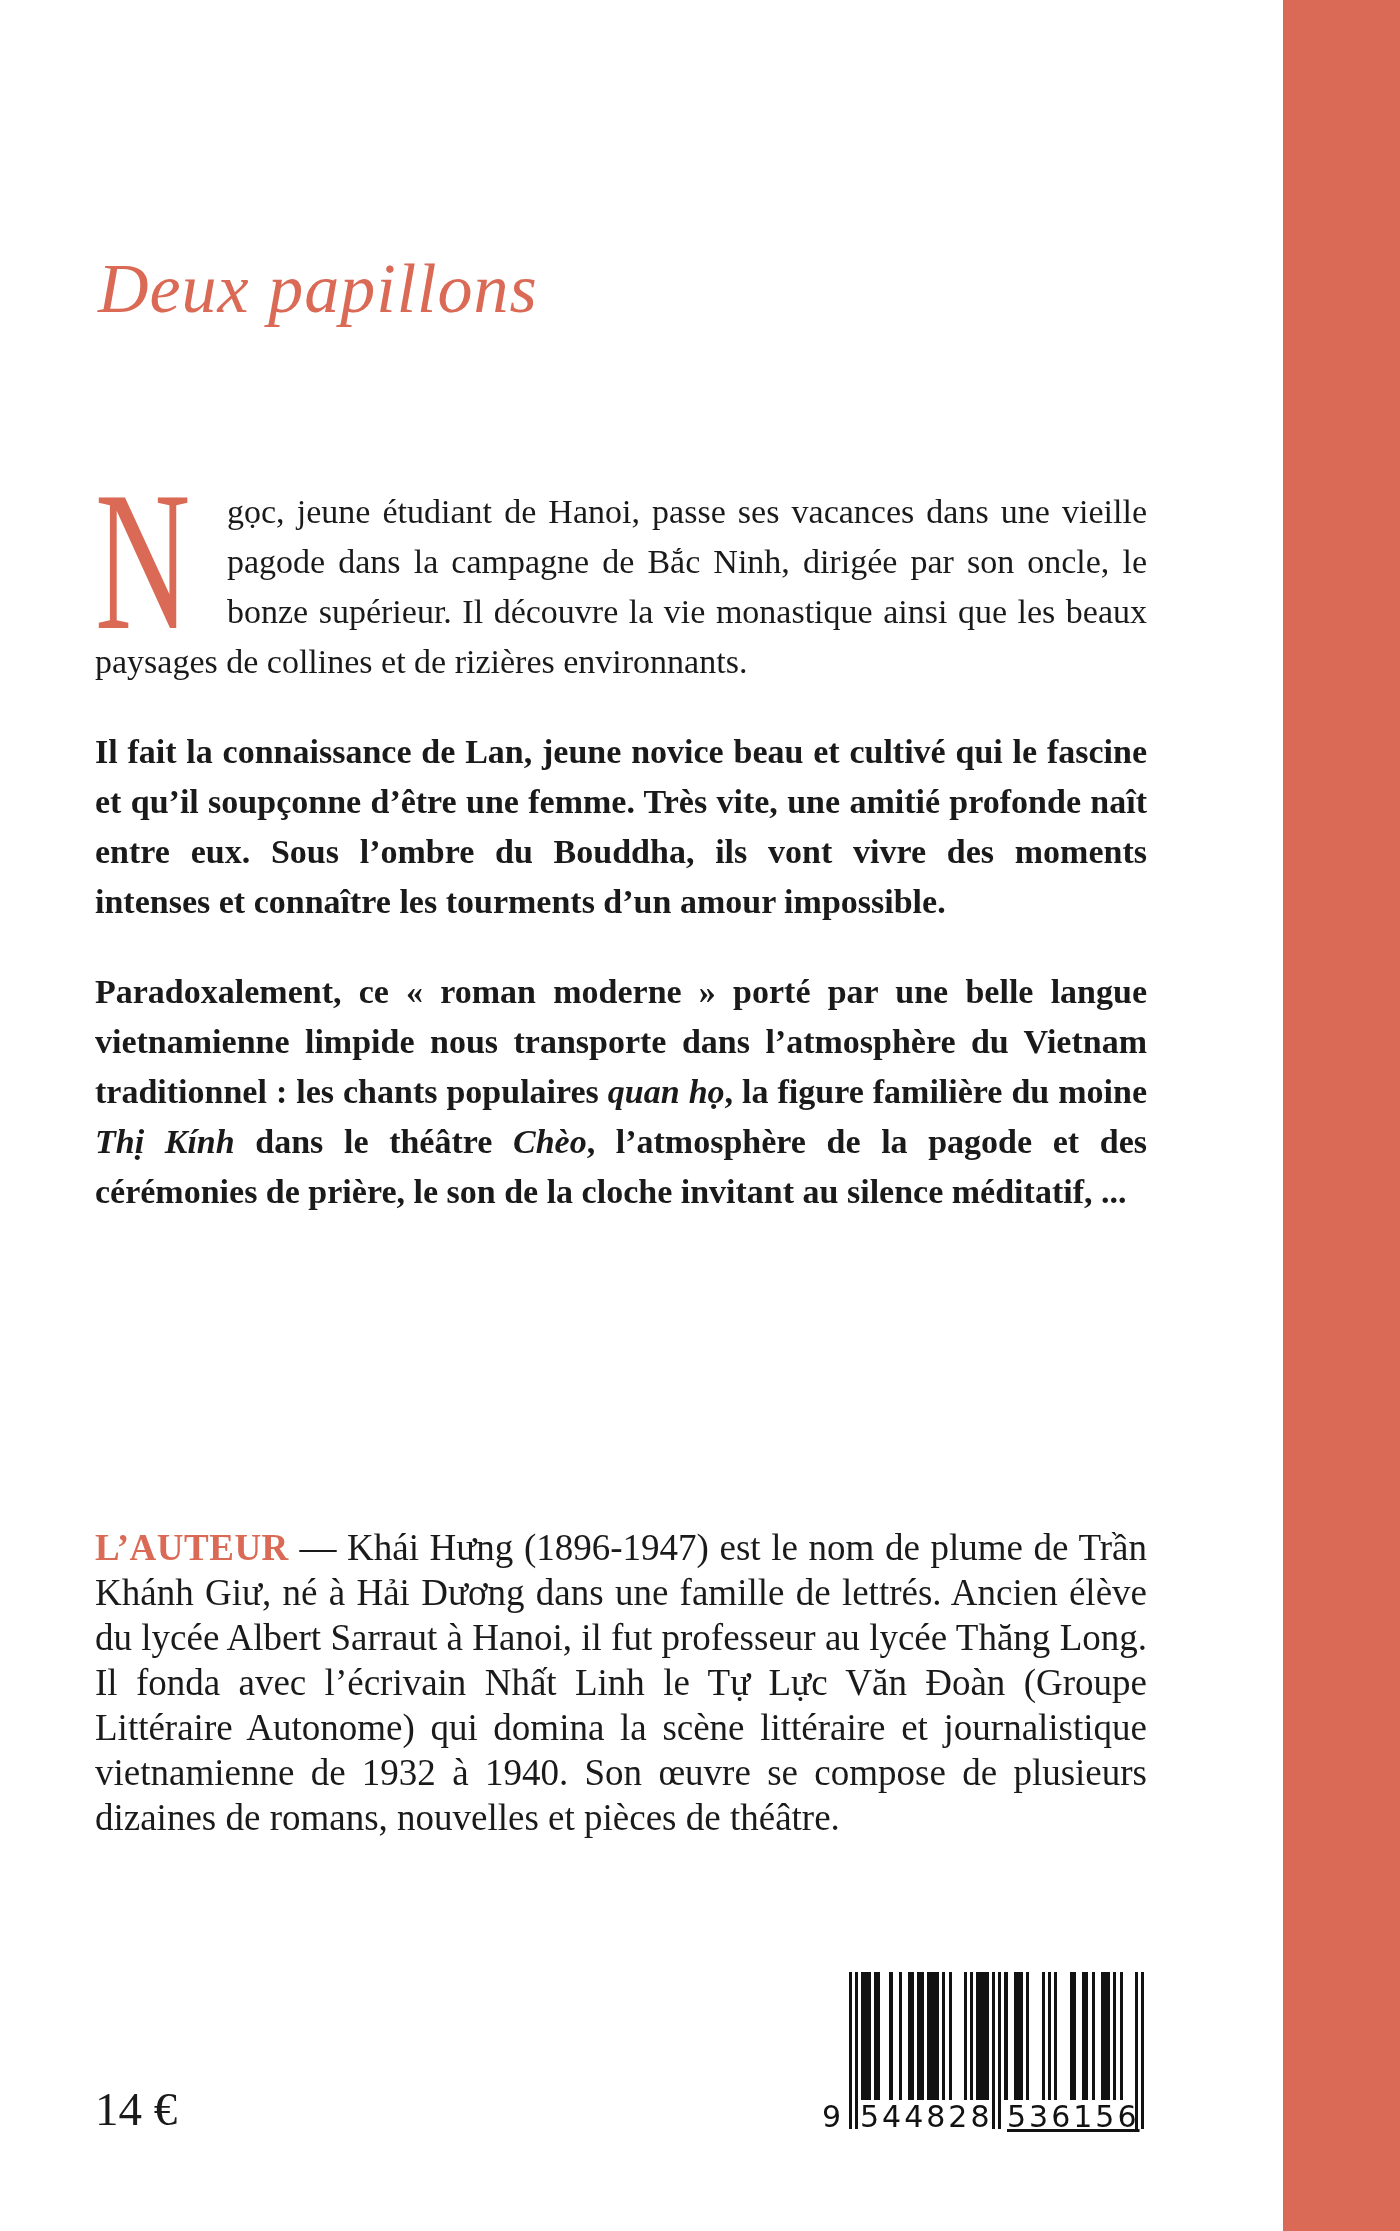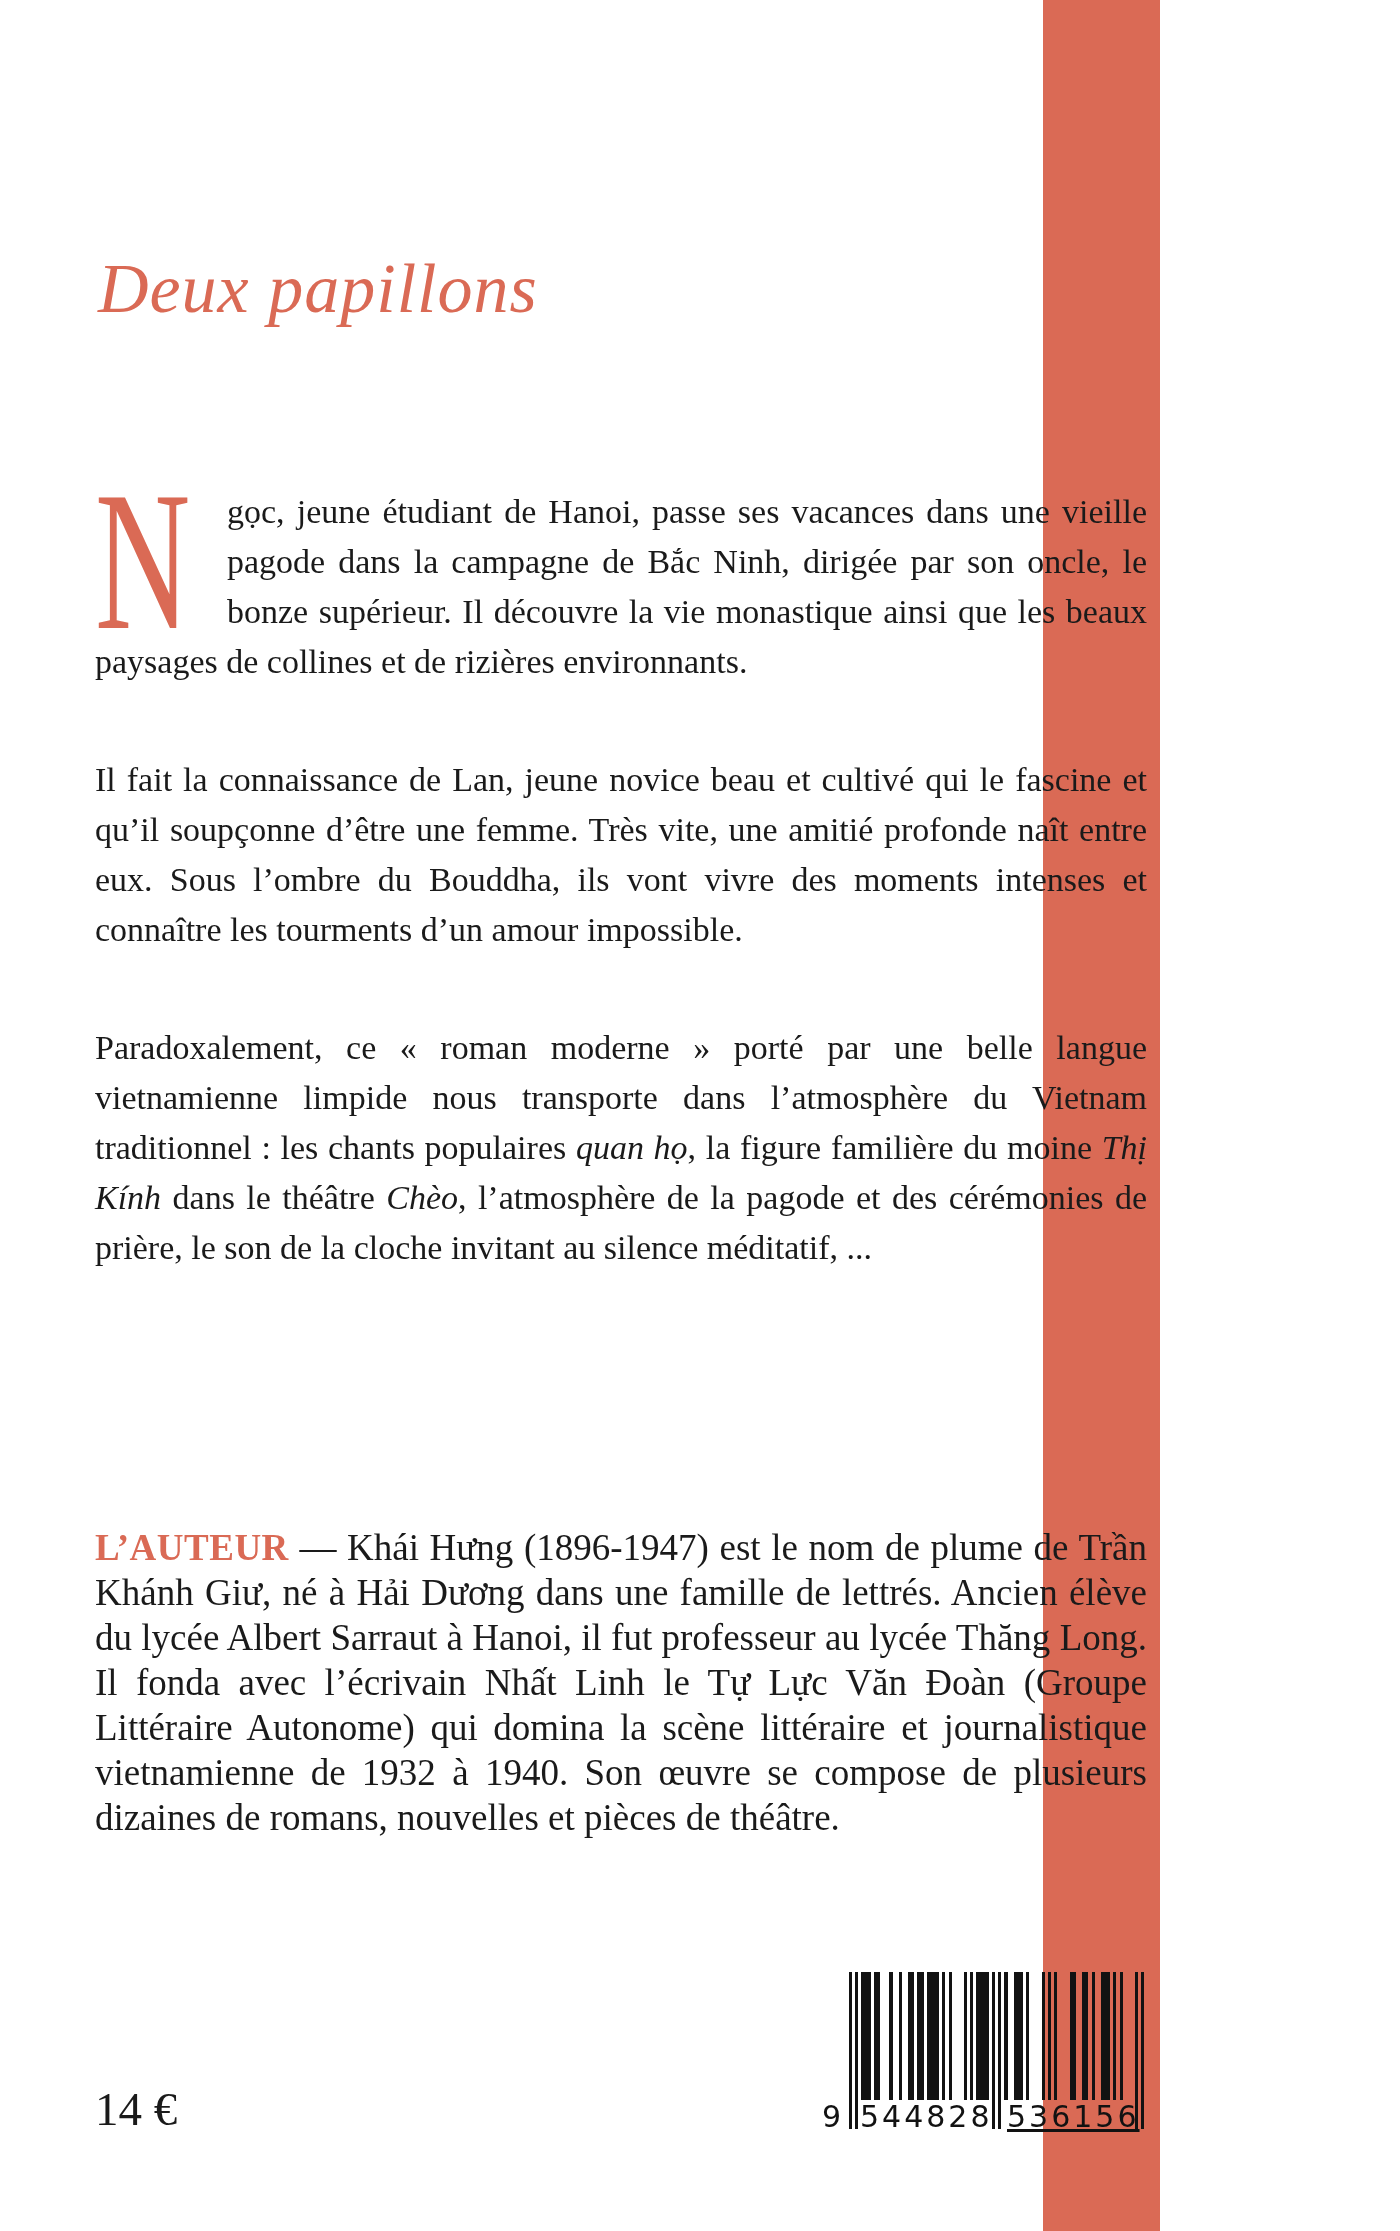--- a/index.html
+++ b/index.html
@@ -1,18 +1,18 @@
 <!DOCTYPE html>
 <html lang="fr" style="--accent: #da6a55; --text: #1a1a1a;"><head>
 <meta charset="utf-8">
 <style>
   html,body{margin:0;padding:0;background:#ffffff;}
   .page{
     position:relative;
-    width:1160px;height:2231px;
+    width:1400px;height:2231px;
     background:#ffffff;
     font-family:"Liberation Serif","DejaVu Serif",serif;
     color:var(--text,#1a1a1a);
     overflow:hidden;
   }
   .accent-bar{
     position:absolute;top:0;right:0;
     width:117px;height:100%;
     background:var(--accent,#da6a55);
   }
@@ -24,21 +24,21 @@
     letter-spacing:1px;
   }
   .title span{display:block;}
   .synopsis{
     position:absolute;left:95px;top:487px;width:1052px;
     font-size:34px;line-height:50px;
     text-align:justify;
     color:var(--text,#1a1a1a);
   }
   .synopsis p{margin:0;}
-  .synopsis p + p{margin-top:68px;}
+  .synopsis p + p{margin-top:40px;font-weight:bold;}
   .dropcap{
     float:left;
     width:118px;height:148px;
     margin:0 14px 0 0;
     color:var(--accent,#da6a55);
     font-size:200px;line-height:148px;
     transform:scaleX(0.66);
     transform-origin:left top;
   }
   .it{font-style:italic;}

